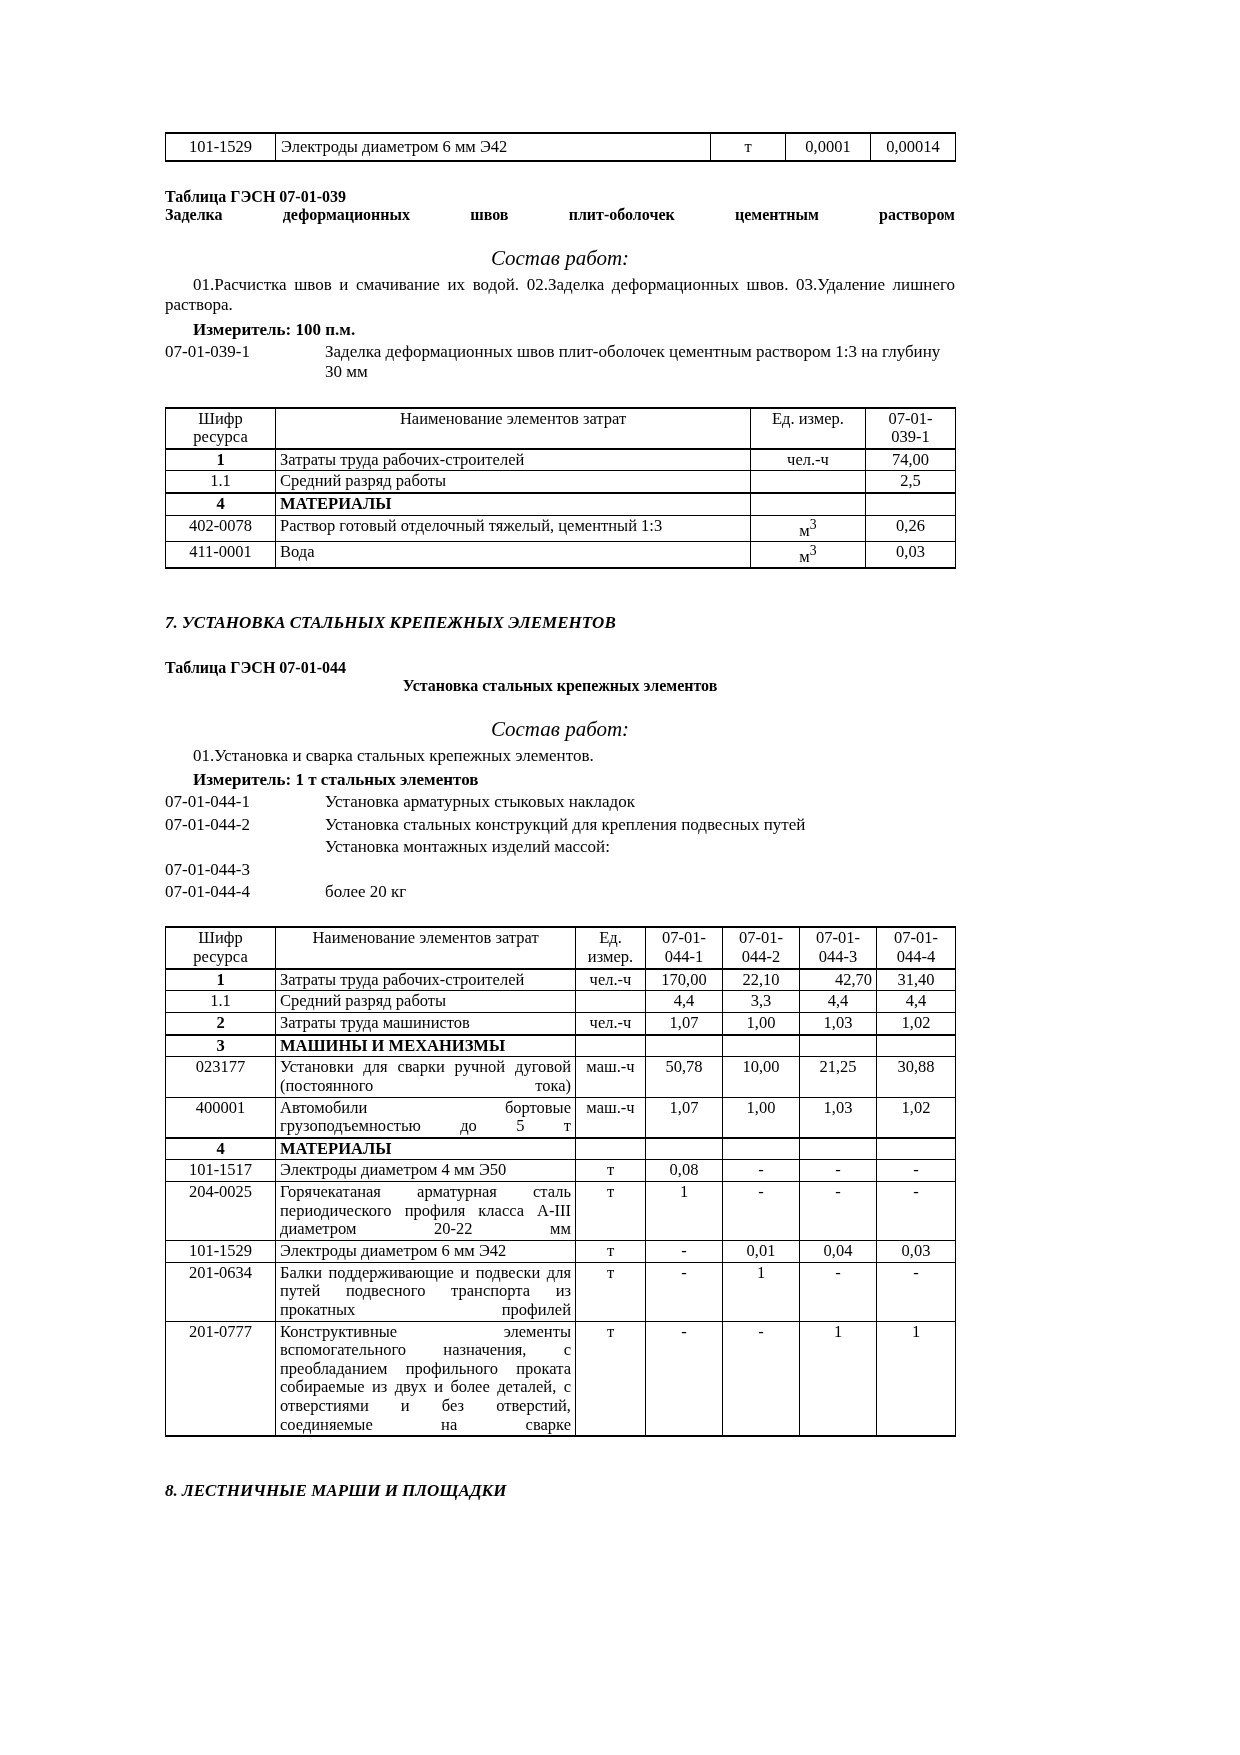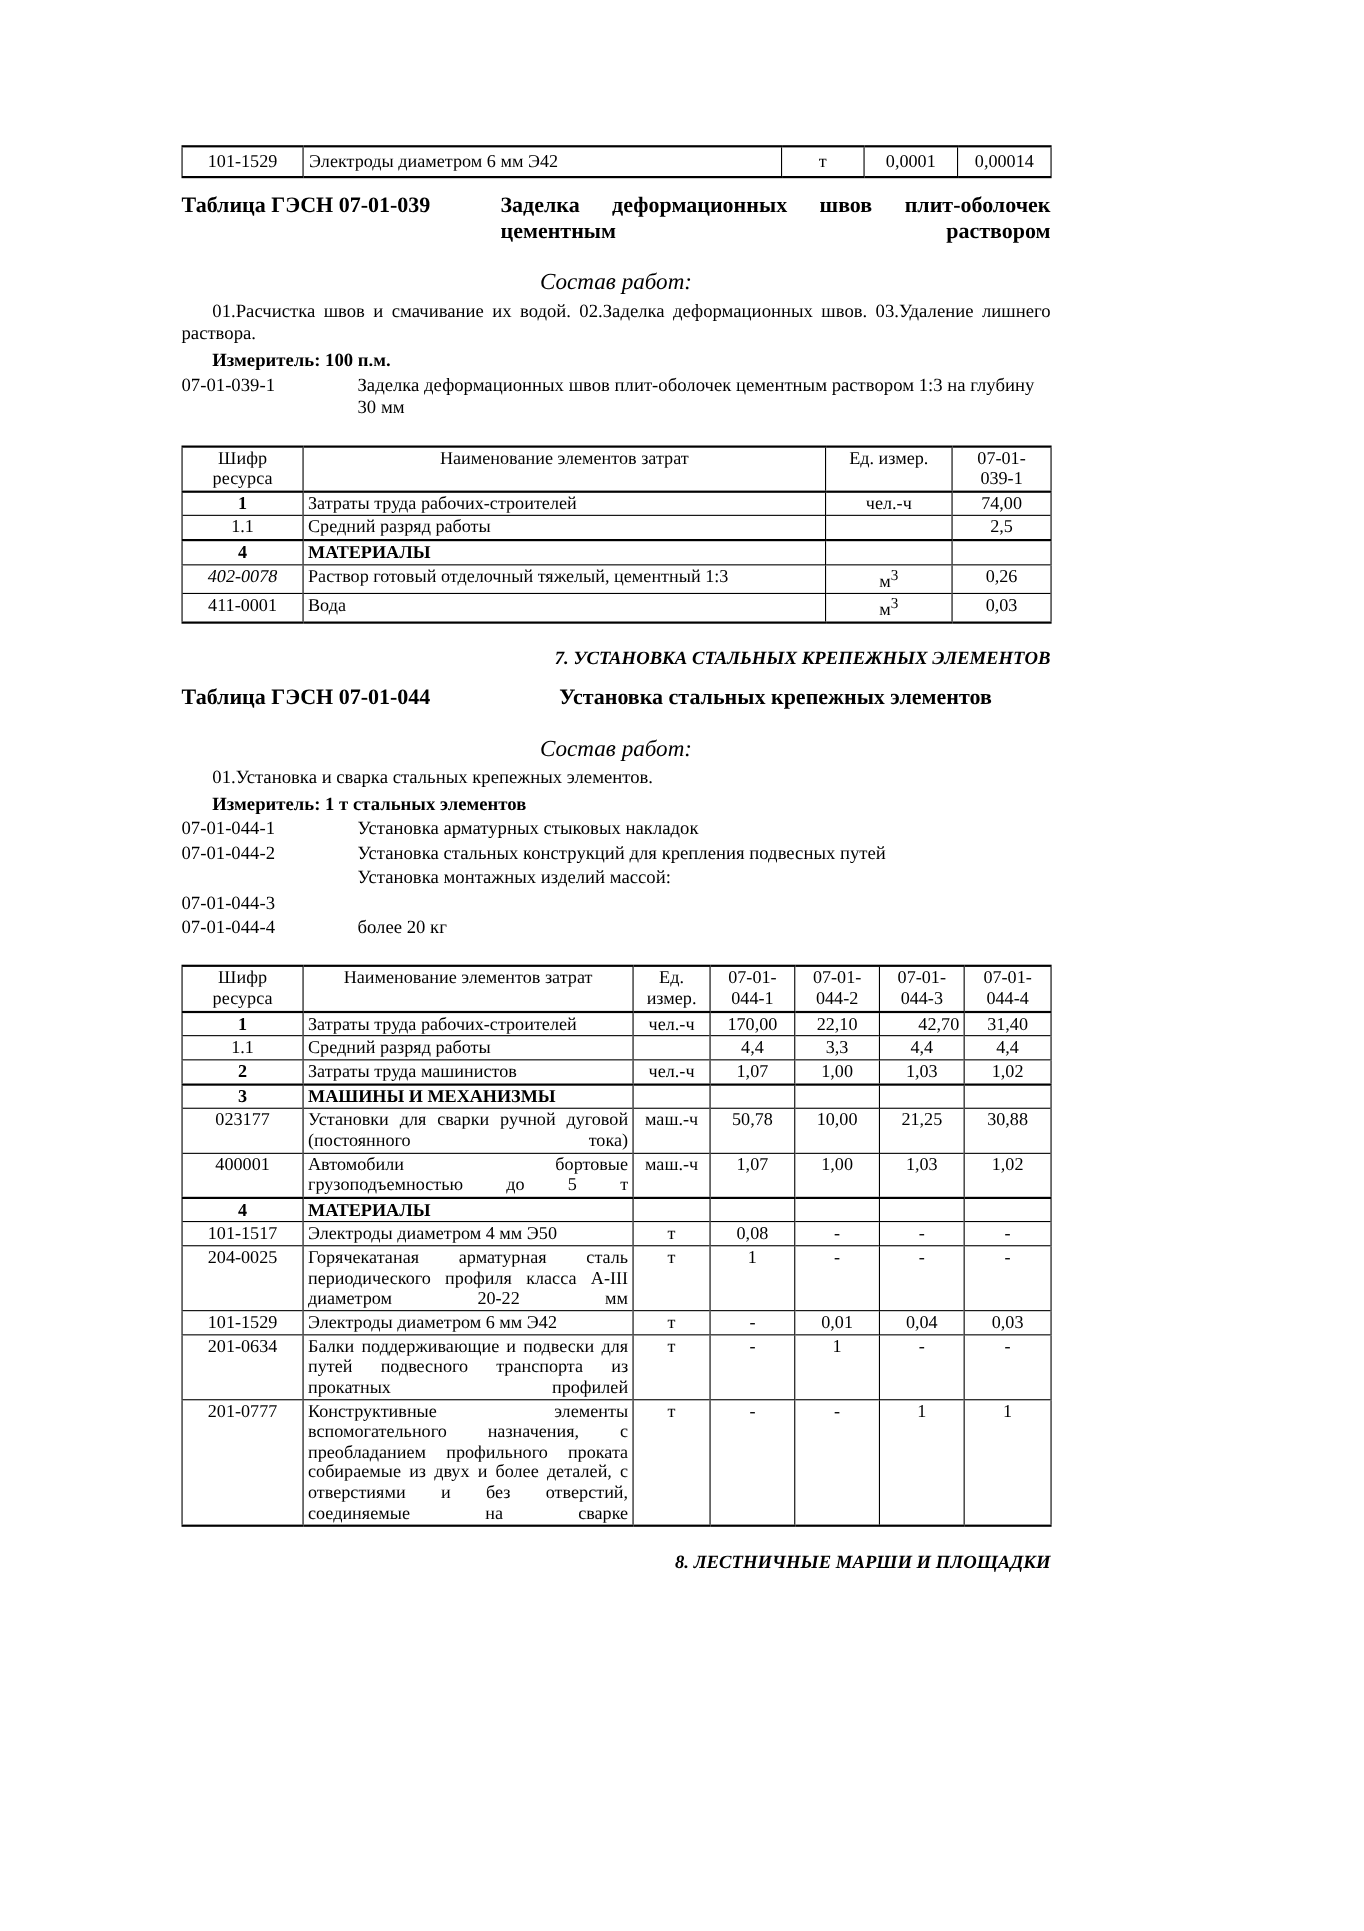--- a/index.html
+++ b/index.html
@@ -54,23 +54,24 @@
     border-bottom-width: 2px;
     padding: 1px 5px;
     vertical-align: middle;
     height: 24px;
   }
   .spacer-24 { height: 24px; }
 
   
   .tbl-head {
     display: flex;
-    font-size: 20px;
+    font-size: 16px;
     font-weight: bold;
-    margin-top: 14px;
+    margin-top: 26px;
+    flex-direction: column;
   }
   .tbl-head .code {
     width: 290px;
     flex: none;
   }
   .tbl-head .name {
     flex: 1;
     text-align: justify;
     text-align-last: justify;
   }
@@ -98,25 +99,25 @@
     font-size: 17px;
     margin-top: 2px;
     line-height: 1.2;
   }
   .res-line .rcode {
     width: 160px;
     flex: none;
   }
   .res-line .rtext { flex: 1; }
   .section-title {
-    text-align: right;
+    text-align: left;
     font-style: italic;
     font-weight: bold;
     font-size: 17px;
-    margin-top: 22px;
+    margin-top: 44px;
   }
 </style>
 </head>
 <body>
 
 <div class="page">
 
   <div class="spacer-24" style="height:132px"></div>
 
   <table class="toprow">
@@ -180,21 +181,21 @@
           <td class="c"></td>
           <td class="c">2,5</td>
         </tr>
         <tr>
           <td class="c b thick-top" style="border-bottom: none;">4</td>
           <td class="b thick-top" style="border-bottom: none;">МАТЕРИАЛЫ</td>
           <td class="c thick-top" style="border-bottom: none;"></td>
           <td class="c thick-top" style="border-bottom: none;"></td>
         </tr>
         <tr>
-          <td class="c" style="border-bottom: none; font-style: italic;">402-0078</td>
+          <td class="c" style="border-bottom: none;">402-0078</td>
           <td class="" style="border-bottom: none;">Раствор готовый отделочный тяжелый, цементный 1:3</td>
           <td class="c" style="border-bottom: none;">м<sup>3</sup></td>
           <td class="c" style="border-bottom: none;">0,26</td>
         </tr>
         <tr>
           <td class="c thick-bottom">411-0001</td>
           <td class="thick-bottom">Вода</td>
           <td class="c thick-bottom">м<sup>3</sup></td>
           <td class="c thick-bottom">0,03</td>
         </tr>

